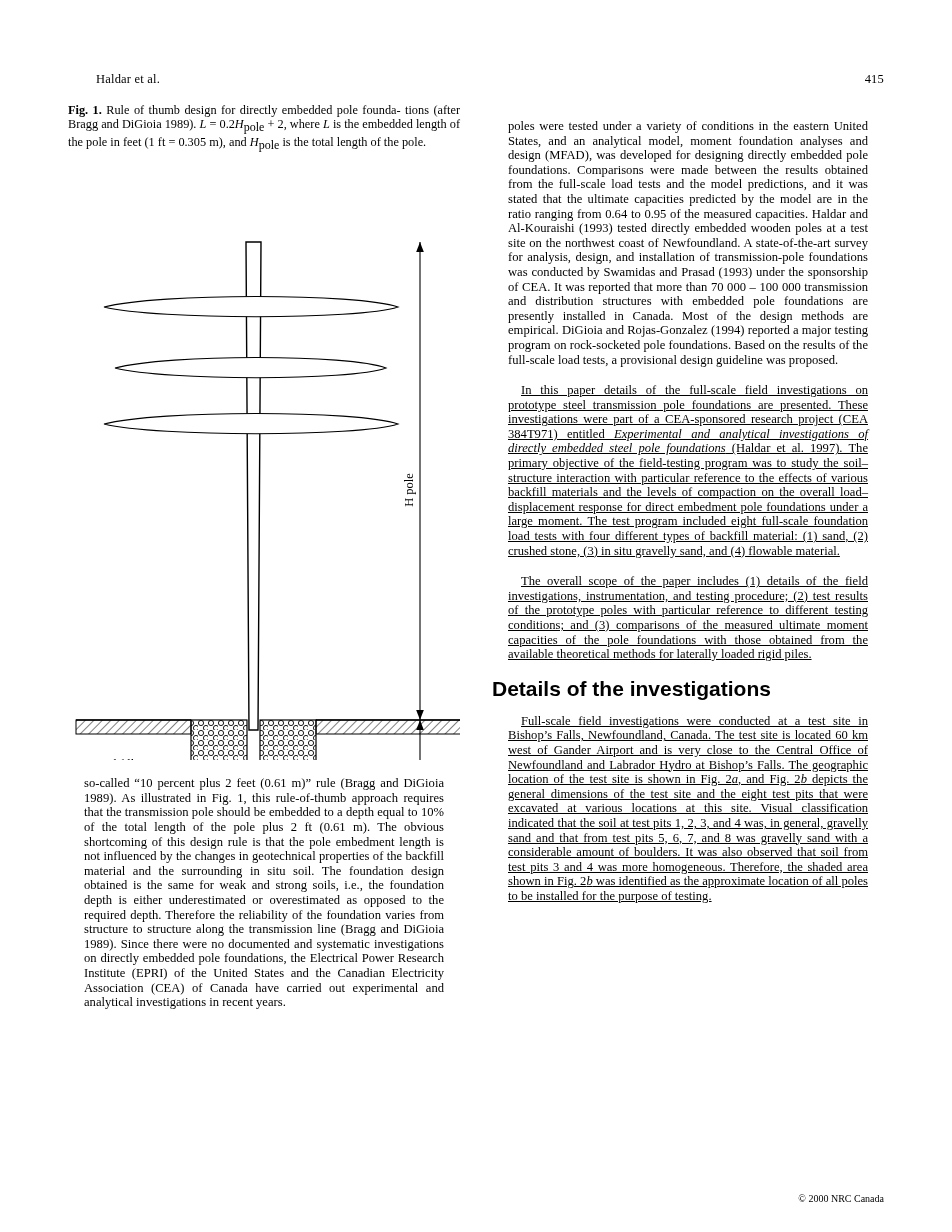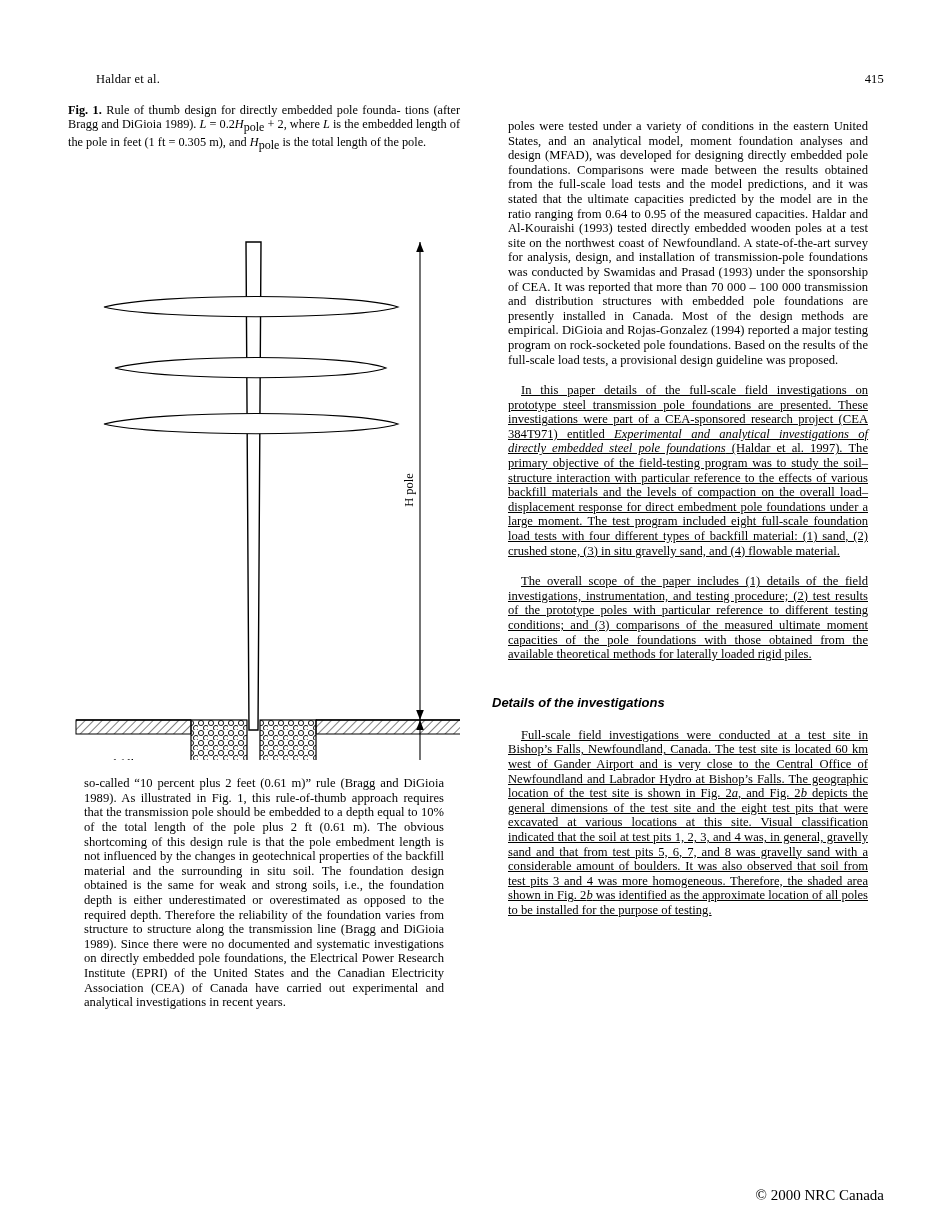--- a/index.html
+++ b/index.html
@@ -68,40 +68,39 @@
     position: relative;
     width: 392px;
     height: 600px;
     margin-top: 8px;
   }
   .figure svg { display: block; }
 
   
   h2.section {
     font-family: "Liberation Sans", sans-serif;
-    font-size: 13px;
+    font-size: 21px;
     font-weight: bold;
-    margin: 32px 0 8px 0;
+    margin: 18px 0 8px 0;
     line-height: 18px;
-    font-style: italic;
   }
   h3.subsection {
     font-family: "Liberation Serif", serif;
     font-size: 12.8px;
     font-weight: bold;
     margin: 12px 0 2px 0;
     line-height: 15px;
   }
 
   
   .footer {
     position: absolute;
     right: 68px;
     bottom: 28px;
-    font-size: 15px;
+    font-size: 10px;
     margin-left: 28px;
   }
 </style>
 </head>
 <body>
 
 <div class="page">
 
   <div class="runhead">
     <span class="authors">Haldar et al.</span>

